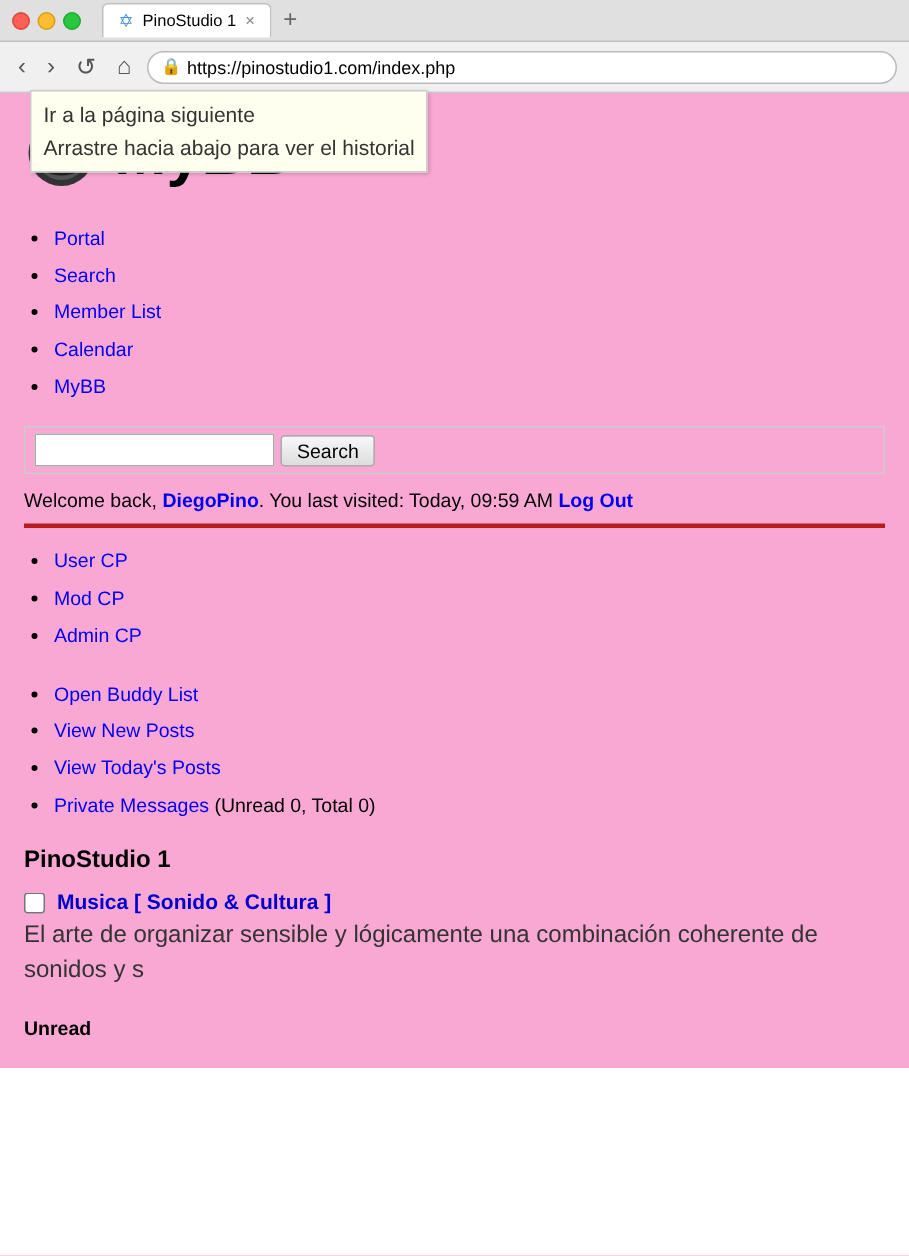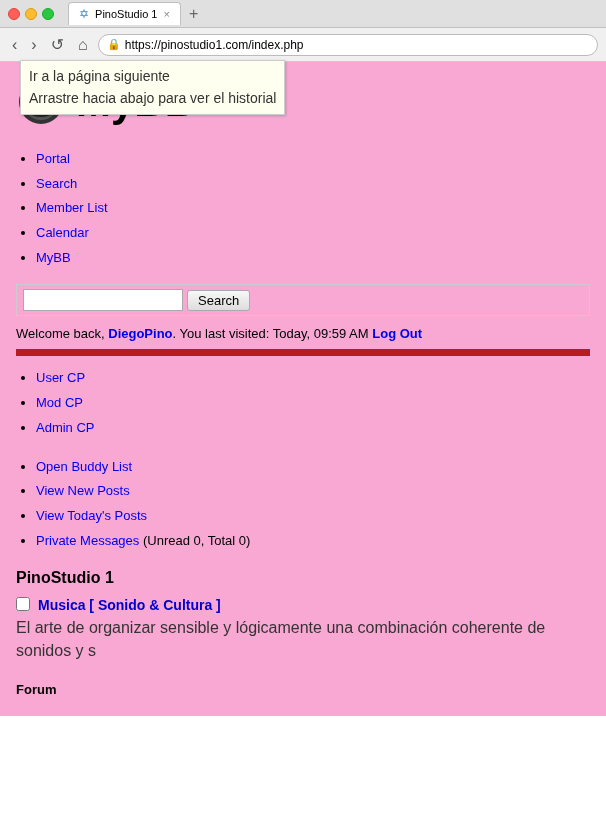--- a/index.html
+++ b/index.html
@@ -181,21 +181,21 @@
       padding: 2px 10px;
       font-size: 13px;
       cursor: pointer;
       margin-left: 4px;
     }
 
     
     .welcome-bar {
       font-size: 13px;
       margin-bottom: 10px;
-      border-bottom: 7px solid #b91c1c;
+      border-bottom: 3px solid #b91c1c;
       padding-bottom: 8px;
       font-weight: bold;
     }
     .welcome-bar a {
       color: #00e;
       text-decoration: none;
     }
     .welcome-bar .logout-link {
       color: #00e;
       text-decoration: none;
@@ -241,21 +241,21 @@
       font-size: 16px;
       font-weight: bold;
       margin-bottom: 10px;
     }
 
     .forum-category {
       margin-bottom: 12px;
     }
     .category-header {
       display: flex;
-      align-items: flex-start;
+      align-items: flex-end;
       gap: 8px;
       margin-bottom: 4px;
     }
     .category-checkbox {
       width: 14px;
       height: 14px;
     }
     .category-title {
       font-size: 14px;
       font-weight: bold;
@@ -374,19 +374,19 @@
     <div class="site-title">PinoStudio 1</div>
 
     <div class="forum-category">
       <div class="category-header">
         <input type="checkbox" class="category-checkbox" style="">
         <span class="category-title">
           <a href="#">Musica [ Sonido &amp; Cultura ]</a>
         </span>
       </div>
       <div class="category-desc">El arte de organizar sensible y lógicamente una combinación coherente de sonidos y s</div>
-      <div class="forum-label">Forum</div>
+      <div class="forum-label">Unread</div>
 
 
     </div>
   </div>
 
 </div>
 
 </body></html>

